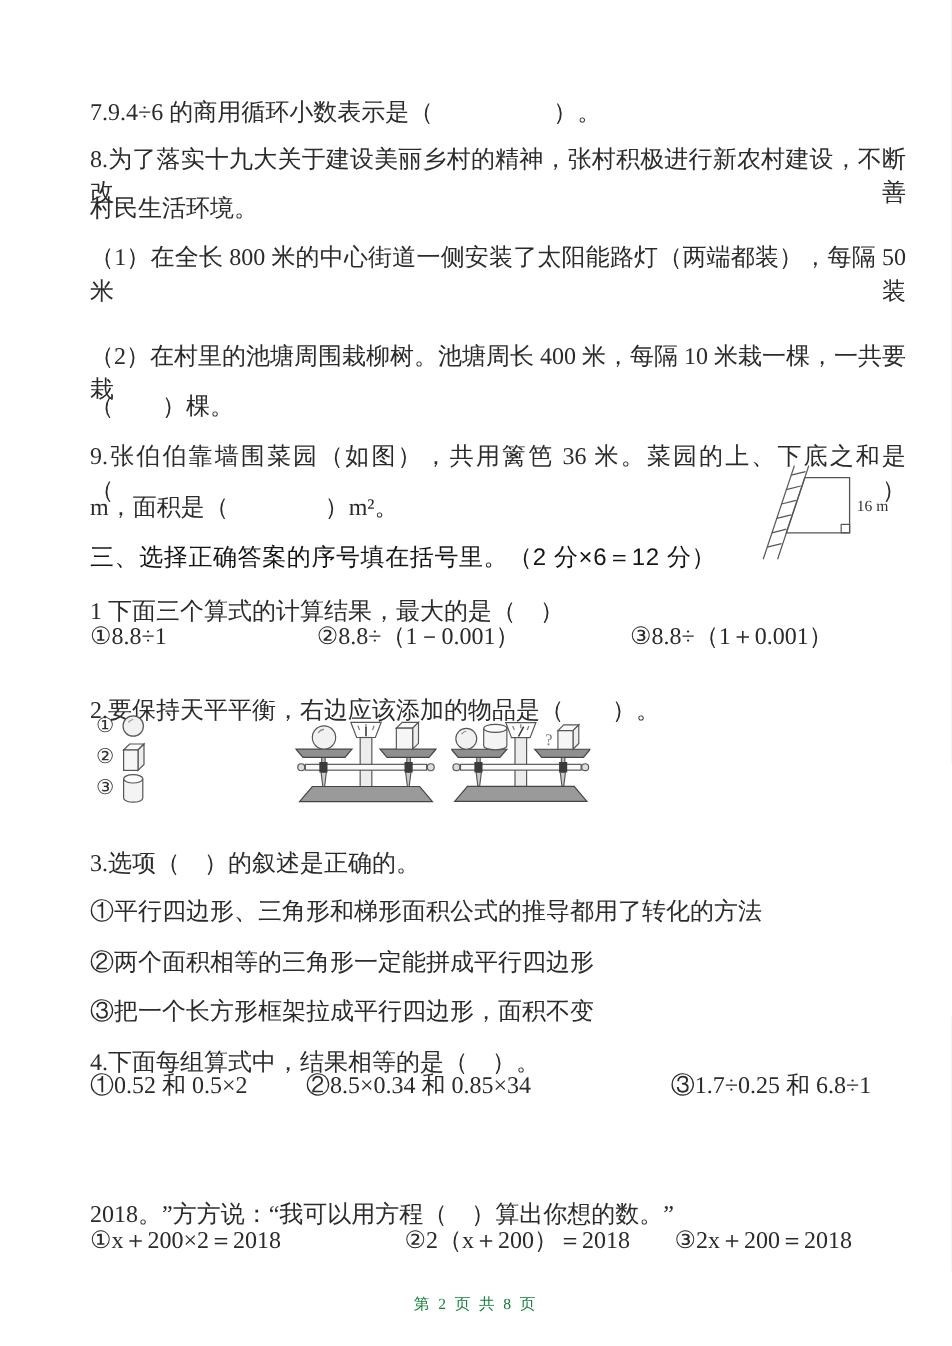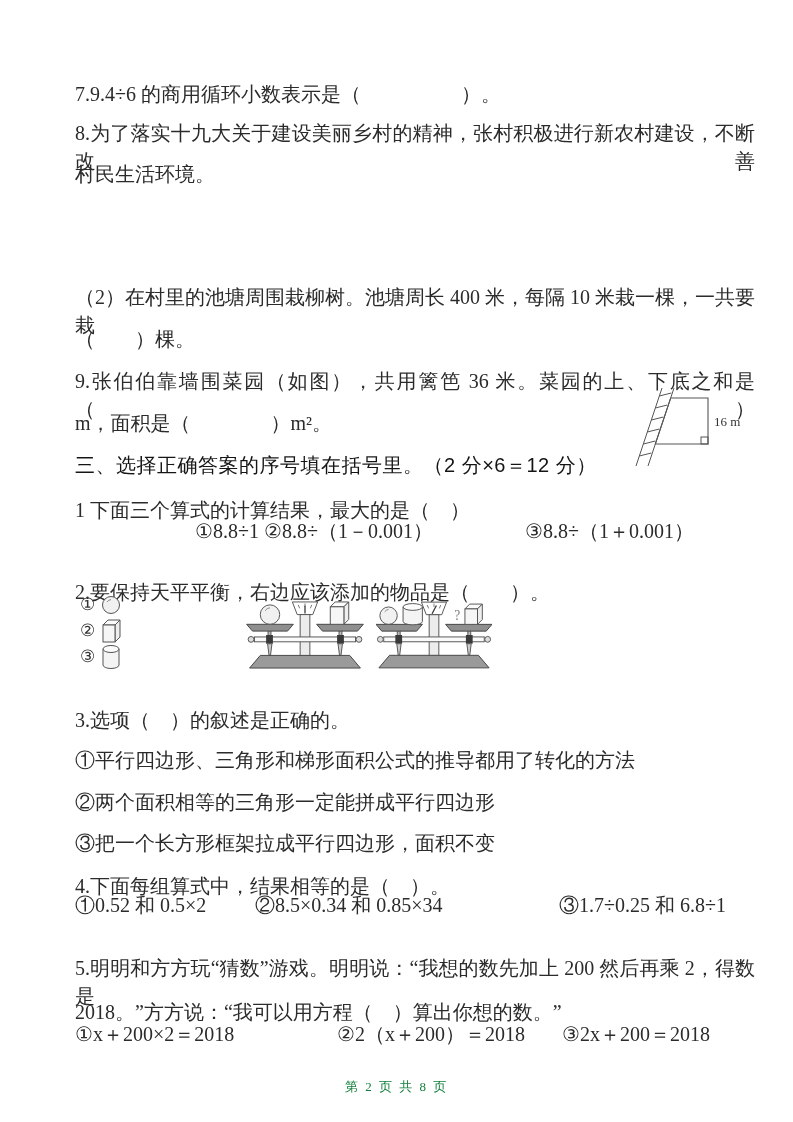--- a/index.html
+++ b/index.html
@@ -16,21 +16,21 @@
     position:absolute; left:75px; right:38px;
     font-size:20px; line-height:28px; height:28px;
     white-space:normal;
   }
   .jf { text-align:justify; text-align-last:justify; }
   .heading {
     font-family:"Liberation Sans","DejaVu Sans",sans-serif;
     font-weight:400; color:#151515; font-size:20px; letter-spacing:0.5px;
   }
   .opts span { display:inline-block; vertical-align:top; }
-  .c1o .s1 { width:184px;text-align:right; } .c1o .s2 { width:256px; }
+  .c1o .s1 { width:184px; } .c1o .s2 { width:256px; }
   .c4o .s1 { width:175px; } .c4o .s2 { width:299px; }
   .c5o .s1 { width:257px; } .c5o .s2 { width:220px; }
 
   
   .fig-trap { position:absolute; left:630px; top:386px; }
   .fig-trap text { font-family:"Liberation Serif","DejaVu Serif",serif; fill:#333; }
 
   
   .shape-col { position:absolute; left:80px; top:592px; }
   .shape-row { display:flex; align-items:center; gap:6px; height:26px; }
@@ -46,20 +46,21 @@
 </style>
 </head>
 <body>
 
 <div class="page">
 
   <p class="line" style="top:60px">7.9.4÷6 的商用循环小数表示是（　　　　　）。</p>
 
   <p class="line jf" style="top:99px">8.为了落实十九大关于建设美丽乡村的精神，张村积极进行新农村建设，不断改善</p>
   <p class="line" style="top:140px">村民生活环境。</p>
+  <p class="line jf" style="top:181px">（1）在全长 800 米的中心街道一侧安装了太阳能路灯（两端都装），每隔 50 米装</p>
   <p class="line jf" style="top:263px">（2）在村里的池塘周围栽柳树。池塘周长 400 米，每隔 10 米栽一棵，一共要栽</p>
   <p class="line" style="top:305px">（　　）棵。</p>
 
   <p class="line jf" style="top:347px">9.张伯伯靠墙围菜园（如图），共用篱笆 36 米。菜园的上、下底之和是（　　　）</p>
   <p class="line" style="top:389px">m，面积是（　　　　）m²。</p>
 
   <svg class="fig-trap" width="140" height="84" viewBox="0 0 140 84">
     <g stroke="#555" stroke-width="1" fill="none">
       <line x1="6" y1="80" x2="32" y2="2"></line>
       <line x1="18" y1="80" x2="44" y2="2"></line>
@@ -181,21 +182,20 @@
   <p class="line" style="top:768px">②两个面积相等的三角形一定能拼成平行四边形</p>
   <p class="line" style="top:809px">③把一个长方形框架拉成平行四边形，面积不变</p>
 
   <p class="line" style="top:852px">4.下面每组算式中，结果相等的是（　）。</p>
   <div class="line opts c4o" style="top:891px">
     <span class="s1">①0.52 和 0.5×2</span>
     <span class="s2">②8.5×0.34 和 0.85×34</span>
     <span class="s3">③1.7÷0.25 和 6.8÷1</span>
   </div>
 
-  <p class="line jf" style="top:934px">5.明明和方方玩“猜数”游戏。明明说：“我想的数先加上 200 然后再乘 2，得数是</p>
   <p class="line" style="top:978px">2018。”方方说：“我可以用方程（　）算出你想的数。”</p>
   <div class="line opts c5o" style="top:1020px">
     <span class="s1">①x＋200×2＝2018</span>
     <span class="s2">②2（x＋200）＝2018</span>
     <span class="s3">③2x＋200＝2018</span>
   </div>
 
   <div class="footer">第 2 页 共 8 页</div>
 
 </div>

